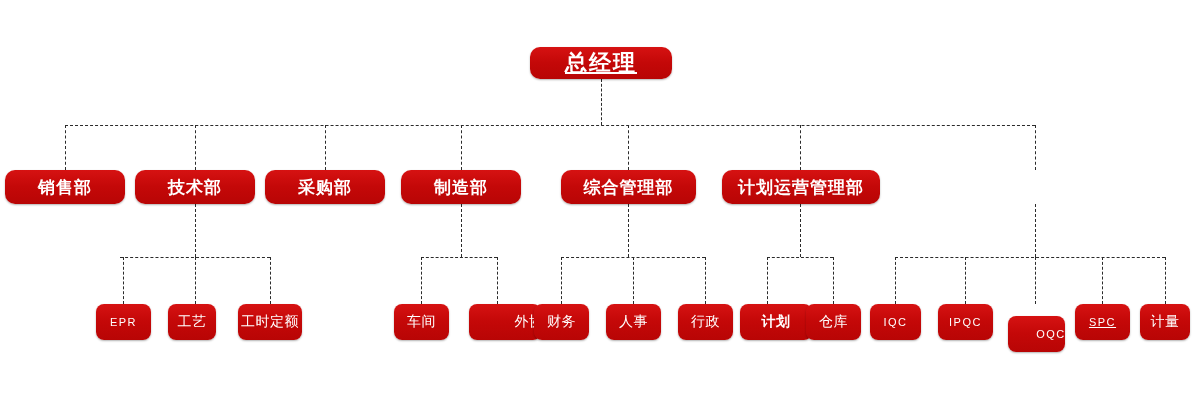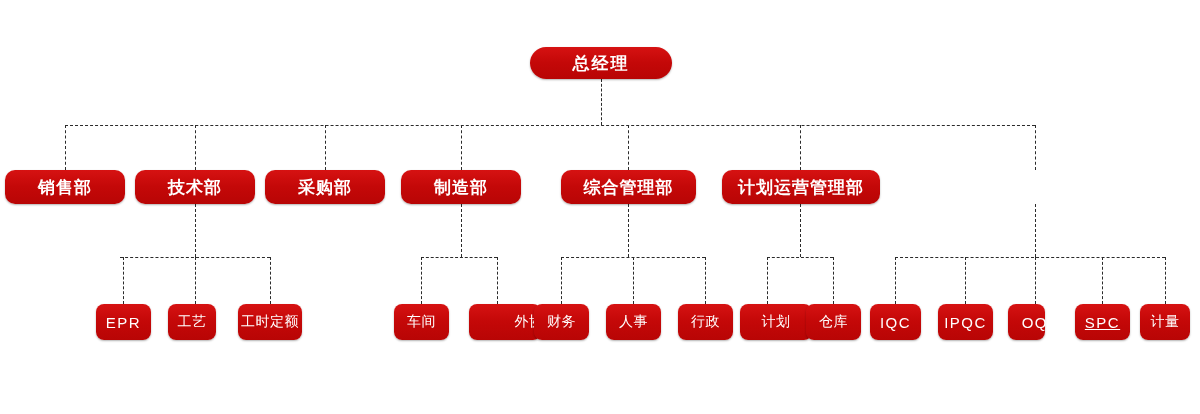--- a/index.html
+++ b/index.html
@@ -28,39 +28,40 @@
     color: #ffffff;
     background: linear-gradient(180deg, #d61212 0%, #c40808 48%, #b80505 100%);
     border-radius: 9px;
     box-shadow: 0 1px 2px rgba(0,0,0,0.30);
     white-space: nowrap;
     letter-spacing: 0.5px;
     z-index: 3;
     user-select: none;
   }
   .node.root {
-    font-size: 17px;
+    font-size: 22px;
     font-weight: bold;
-    border-radius: 16px;
+    border-radius: 10px;
     letter-spacing: 2px;
+    text-decoration: underline;
   }
   .node.dept {
     font-size: 17px;
     font-weight: bold;
     border-radius: 10px;
     letter-spacing: 1px;
   }
   .node.leaf {
     font-size: 14px;
     font-weight: normal;
     border-radius: 8px;
     letter-spacing: 0.5px;
   }
   .node.leaf.latin {
-    font-size: 15px;
+    font-size: 11px;
     letter-spacing: 1.5px;
   }
   
   .vline {
     position: absolute;
     width: 0;
     border-left: 1.5px dashed #2b2b2b;
     z-index: 1;
   }
   .hline {
@@ -139,37 +140,37 @@
     </div>
     <div class="vline" style="left: 561px; top: 257px; height: 47px;"></div>
     <div class="node leaf" style="left: 606px; top: 304px; width: 55px; height: 36px;">
       <span class="node-label">人事</span>
     </div>
     <div class="vline" style="left: 633px; top: 257px; height: 47px;"></div>
     <div class="node leaf" style="left: 678px; top: 304px; width: 55px; height: 36px;">
       <span class="node-label">行政</span>
     </div>
     <div class="vline" style="left: 705px; top: 257px; height: 47px;"></div>
-    <div class="node leaf" style="left: 740px; top: 304px; width: 72px; height: 36px;">
+    <div class="node leaf" style="left: 740px; top: 304px; width: 72px; height: 36px; font-weight: bold;">
       <span class="node-label">计划</span>
     </div>
     <div class="vline" style="left: 767px; top: 257px; height: 47px;"></div>
     <div class="node leaf" style="left: 806px; top: 304px; width: 55px; height: 36px;">
       <span class="node-label">仓库</span>
     </div>
     <div class="vline" style="left: 833px; top: 257px; height: 47px;"></div>
     <div class="node leaf latin" style="left: 870px; top: 304px; width: 51px; height: 36px;">
       <span class="node-label">IQC</span>
     </div>
     <div class="vline" style="left: 895px; top: 257px; height: 47px;"></div>
     <div class="node leaf latin" style="left: 938px; top: 304px; width: 55px; height: 36px;">
       <span class="node-label">IPQC</span>
     </div>
     <div class="vline" style="left: 965px; top: 257px; height: 47px;"></div>
-    <div class="node leaf latin" style="left: 1008px; top: 304px; width: 37px; height: 36px; padding-left: 29px;">
+    <div class="node leaf latin" style="left: 1008px; top: 316px; width: 57px; height: 36px; padding-left: 29px;">
       <span class="node-label">OQC</span>
     </div>
     <div class="vline" style="left: 1035px; top: 257px; height: 47px;"></div>
     <div class="node leaf latin" style="left: 1075px; top: 304px; width: 55px; height: 36px; text-decoration: underline;">
       <span class="node-label">SPC</span>
     </div>
     <div class="vline" style="left: 1102px; top: 257px; height: 47px;"></div>
     <div class="node leaf" style="left: 1140px; top: 304px; width: 50px; height: 36px;">
       <span class="node-label">计量</span>
     </div>

